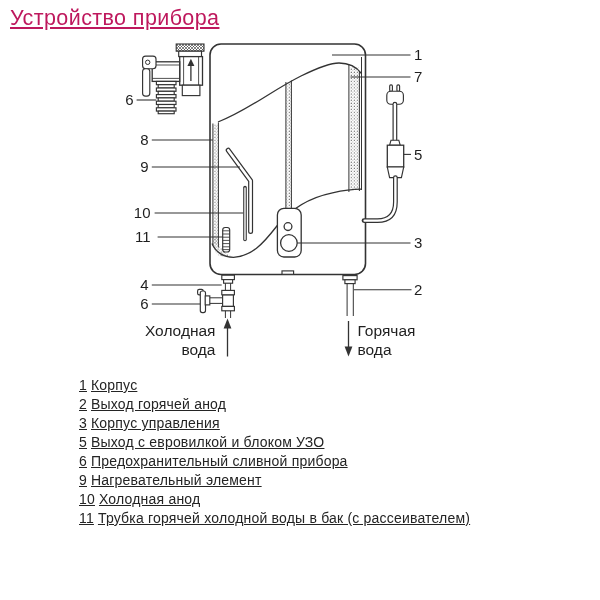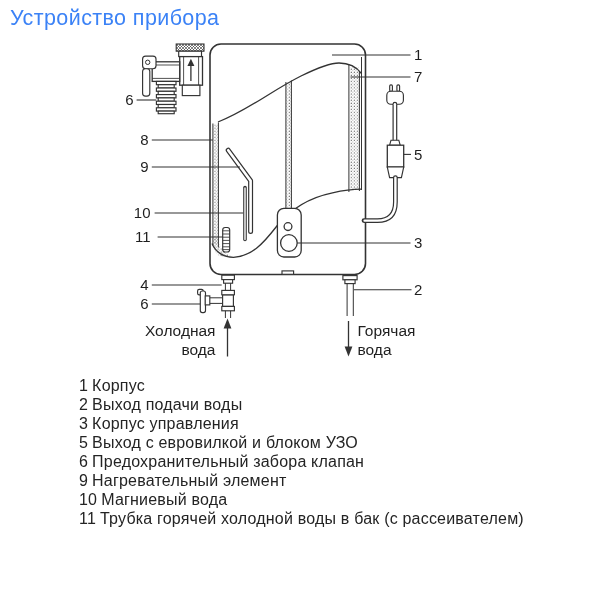--- a/index.html
+++ b/index.html
@@ -1,36 +1,36 @@
 <!DOCTYPE html>
 <html><head>
 <meta charset="utf-8">
 <style>
   html,body{margin:0;padding:0;background:#ffffff;}
   #page{position:relative;width:600px;height:600px;background:#ffffff;overflow:hidden;
         font-family:"Liberation Sans",sans-serif;}
   #title{position:absolute;left:10px;top:6px;font-size:21.5px;font-weight:500;
-         letter-spacing:.4px;color:#3b82f6;white-space:nowrap;}
+         letter-spacing:.4px;color:#be185d;white-space:nowrap;text-decoration:underline;}
   #diagram-svg{position:absolute;left:0;top:0;width:600px;height:600px;}
   
   .ln{stroke:#333;stroke-width:1.3;fill:none;}
   .ln2{stroke:#333;stroke-width:1.6;fill:none;}
   .thin{stroke:#333;stroke-width:1;fill:none;}
   .hair{stroke:#333;stroke-width:.85;fill:none;}
   .fw{fill:#fff;stroke:#333;stroke-width:1.15;}
   .fw3{fill:#fff;stroke:#333;stroke-width:1.3;}
   .leader{stroke:#333;stroke-width:1.1;fill:none;}
   .tube-out{stroke:#333;fill:none;stroke-linecap:round;stroke-linejoin:round;}
   .tube-in{stroke:#fff;fill:none;stroke-linecap:round;stroke-linejoin:round;}
   .arrowfill{fill:#333;stroke:none;}
   .co{font-family:"Liberation Sans",sans-serif;font-size:15px;fill:#1f1f1f;}
   .flowtxt{font-family:"Liberation Sans",sans-serif;font-size:15.5px;fill:#1f1f1f;}
   
-  #legend{position:absolute;left:79px;top:376px;font-size:16px;line-height:19px;
-          color:#242424;letter-spacing:.2px;white-space:nowrap;}
+  #legend{position:absolute;left:79px;top:376px;font-size:14px;line-height:19px;
+          color:#242424;letter-spacing:.2px;white-space:nowrap;text-decoration:underline;}
   #legend .num{margin-right:4px;}
 </style>
 </head>
 <body>
 
 <div id="page">
 
   <div id="title">Устройство прибора</div>
 
   <svg id="diagram-svg" viewBox="0 0 600 600">
@@ -205,22 +205,22 @@
     <g>
       <text x="215.5" y="336" text-anchor="end" class="flowtxt">Холодная</text>
       <text x="215.5" y="355" text-anchor="end" class="flowtxt">вода</text>
       <text x="357.5" y="336" class="flowtxt">Горячая</text>
       <text x="357.5" y="355" class="flowtxt">вода</text>
     </g>
   </svg>
 
   <div id="legend">
     <div><span class="num">1</span><span>Корпус</span></div>
-    <div><span class="num">2</span><span>Выход подачи воды</span></div>
+    <div><span class="num">2</span><span>Выход горячей анод</span></div>
     <div><span class="num">3</span><span>Корпус управления</span></div>
     <div><span class="num">5</span><span>Выход с евровилкой и блоком УЗО</span></div>
-    <div><span class="num">6</span><span>Предохранительный забора клапан</span></div>
+    <div><span class="num">6</span><span>Предохранительный сливной прибора</span></div>
     <div><span class="num">9</span><span>Нагревательный элемент</span></div>
-    <div><span class="num">10</span><span>Магниевый вода</span></div>
+    <div><span class="num">10</span><span>Холодная анод</span></div>
     <div><span class="num">11</span><span>Трубка горячей холодной воды в бак (с рассеивателем)</span></div>
   </div>
 
 </div>
 
 </body></html>

